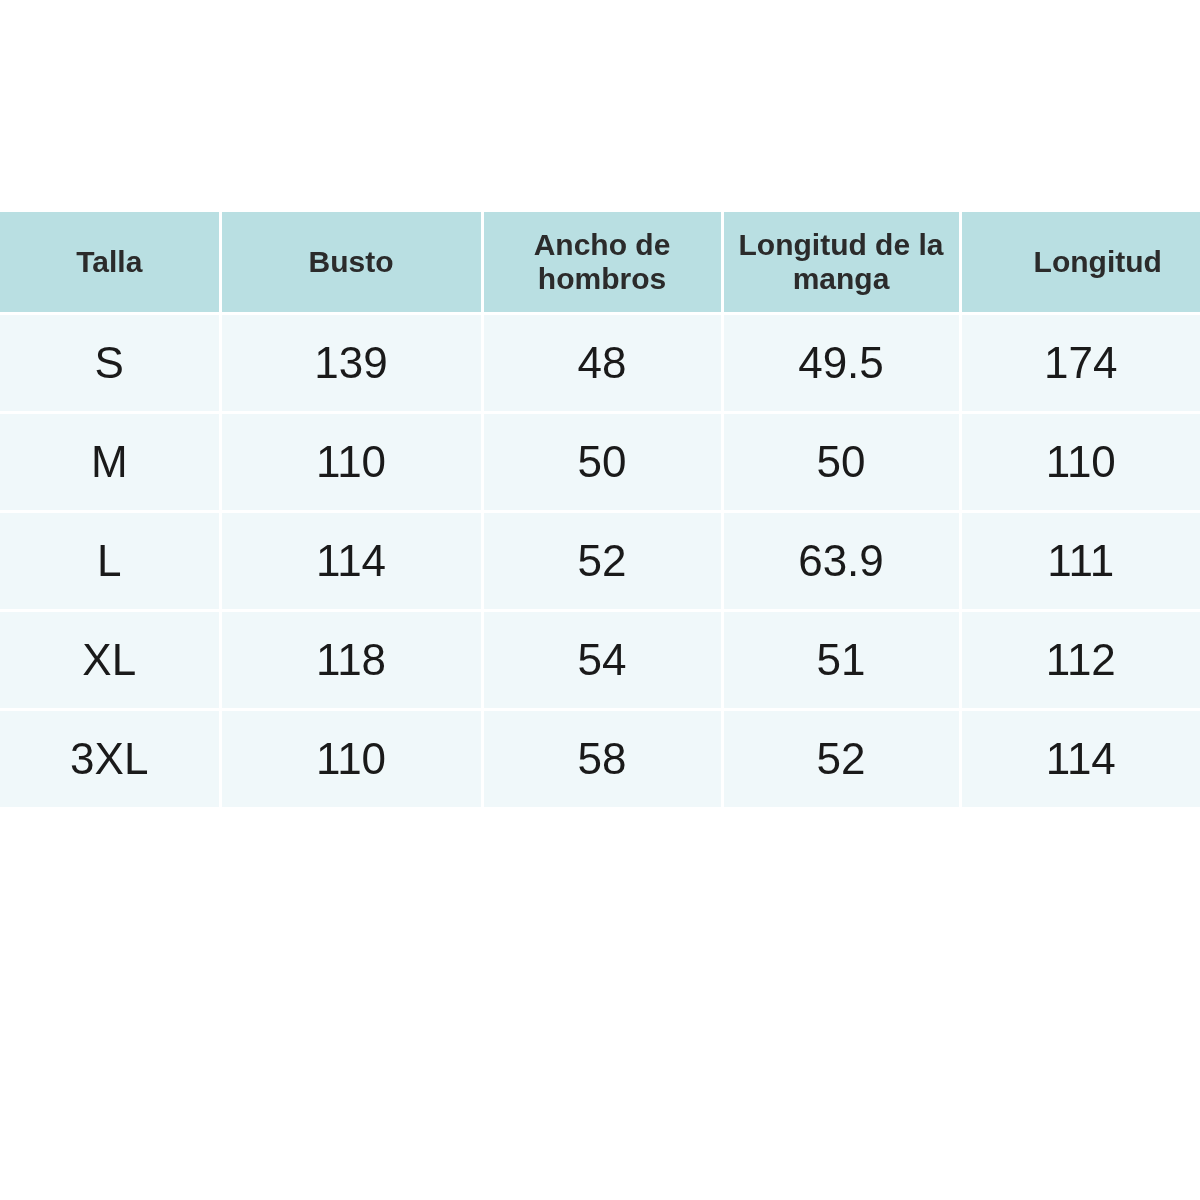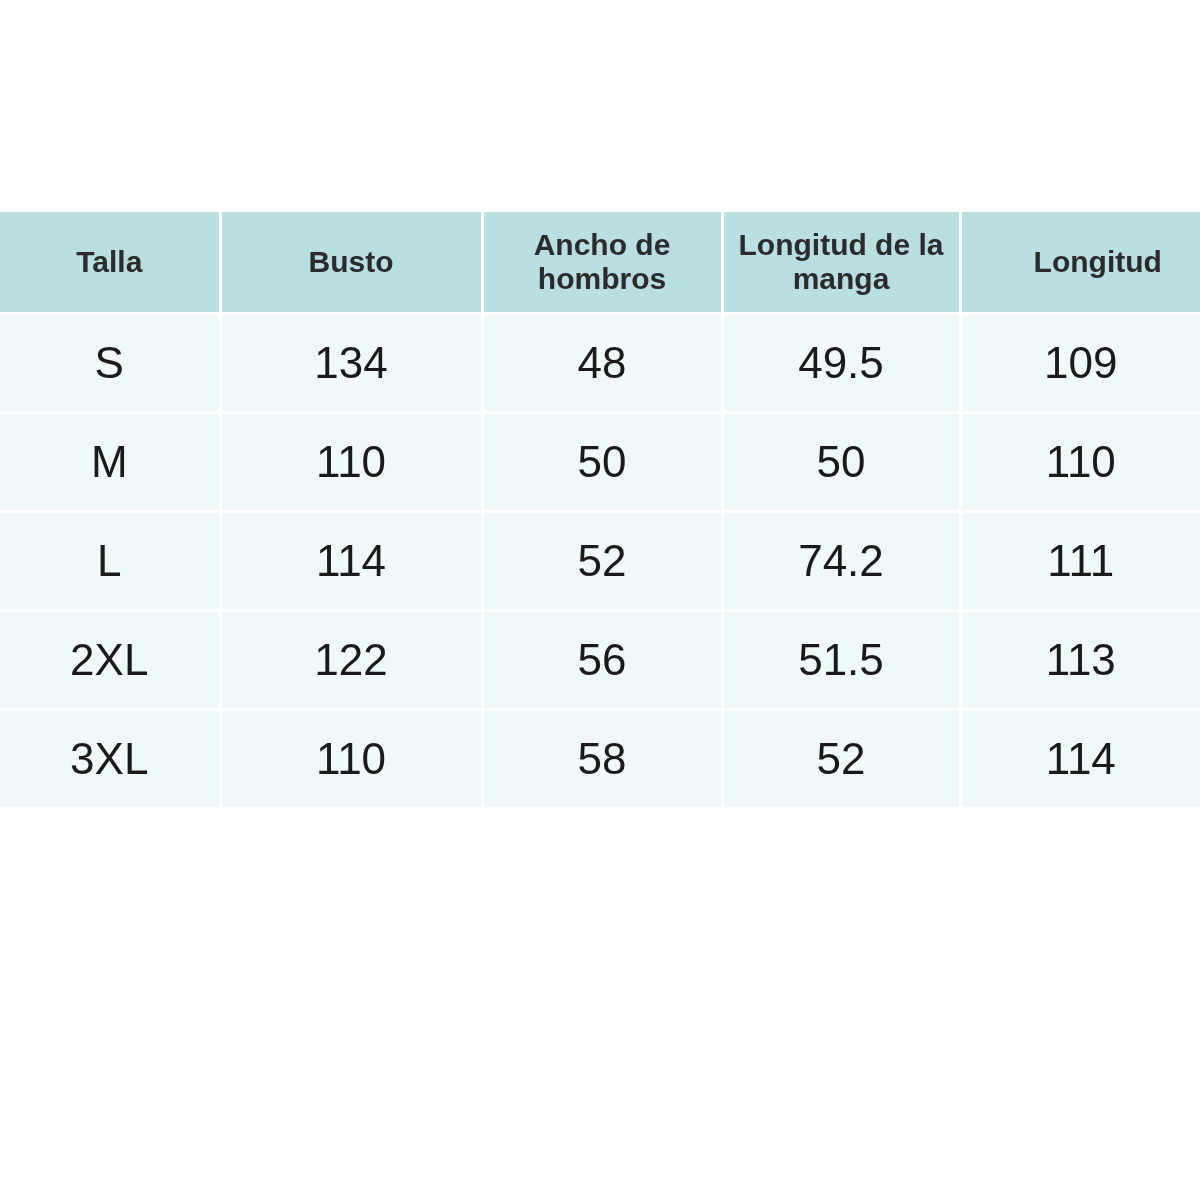--- a/index.html
+++ b/index.html
@@ -102,45 +102,45 @@
           <th>Talla</th>
           <th>Busto</th>
           <th>Ancho de hombros</th>
           <th>Longitud de la manga</th>
           <th>Longitud</th>
         </tr>
       </thead>
       <tbody>
         <tr>
           <td>S</td>
-          <td>134</td>
+          <td>139</td>
           <td>48</td>
           <td>49.5</td>
-          <td>109</td>
+          <td>174</td>
         </tr>
         <tr>
           <td>M</td>
           <td>110</td>
           <td>50</td>
           <td>50</td>
           <td>110</td>
         </tr>
         <tr>
           <td>L</td>
           <td>114</td>
           <td>52</td>
-          <td>74.2</td>
+          <td>63.9</td>
           <td>111</td>
         </tr>
         <tr>
-          <td>2XL</td>
-          <td>122</td>
-          <td>56</td>
-          <td>51.5</td>
-          <td>113</td>
+          <td>XL</td>
+          <td>118</td>
+          <td>54</td>
+          <td>51</td>
+          <td>112</td>
         </tr>
         <tr>
           <td>3XL</td>
           <td>110</td>
           <td>58</td>
           <td>52</td>
           <td>114</td>
         </tr>
       </tbody>
     </table>

